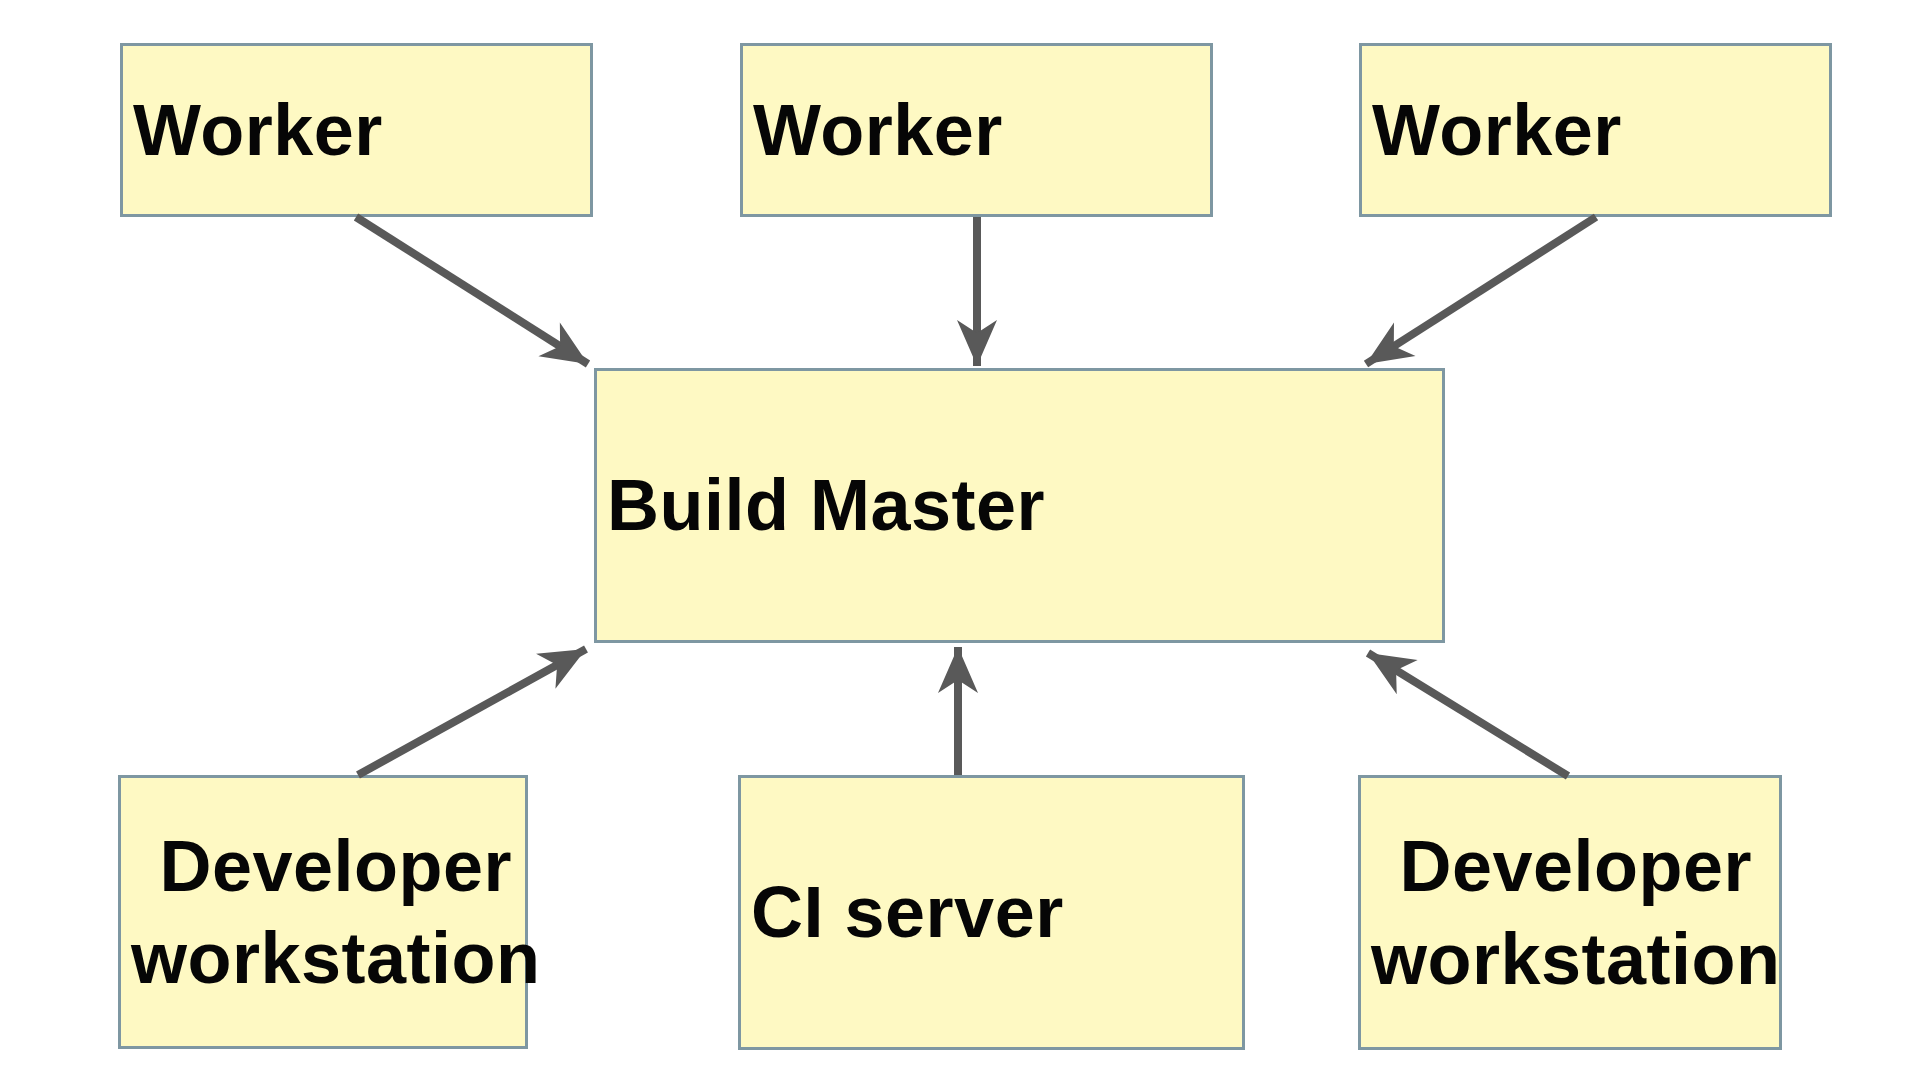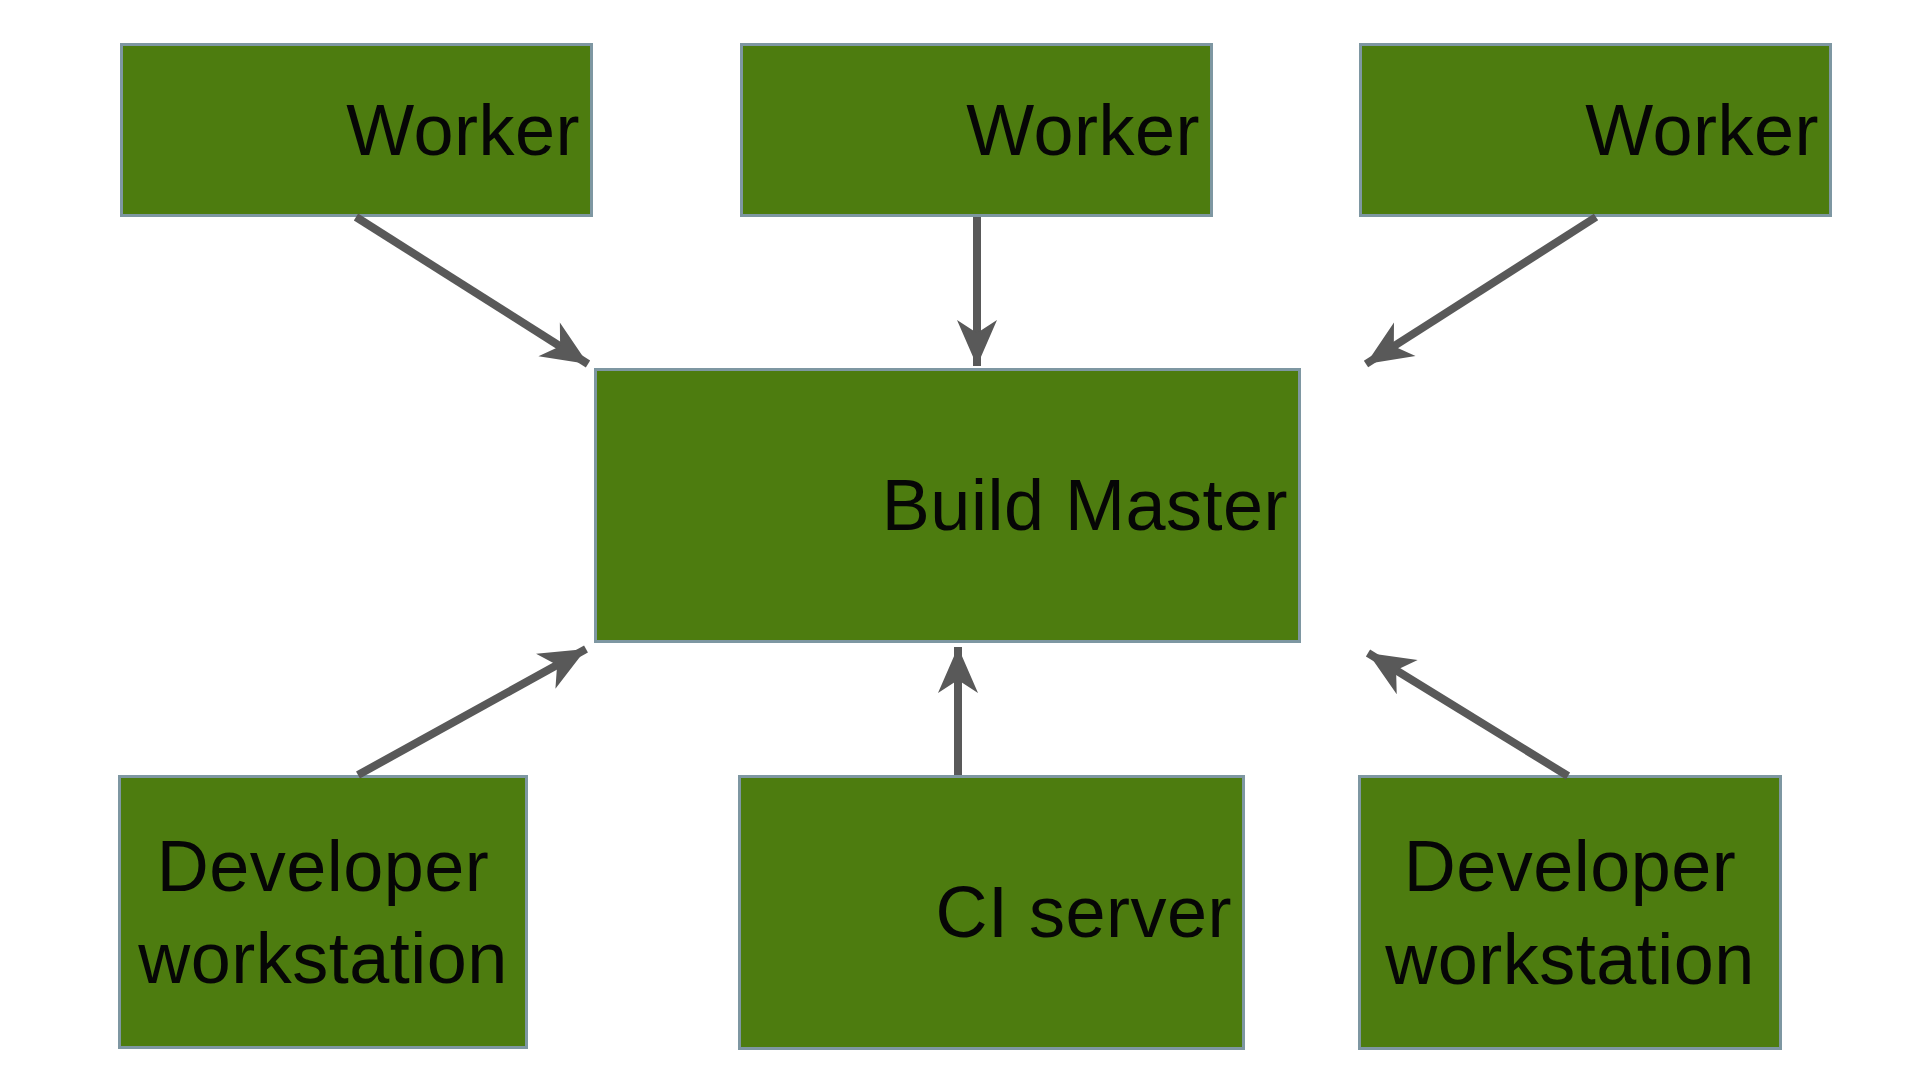--- a/index.html
+++ b/index.html
@@ -7,36 +7,37 @@
     position: relative;
     width: 1910px;
     height: 1090px;
     background: #ffffff;
     overflow: hidden;
     font-family: "Liberation Sans", sans-serif;
   }
   .node {
     position: absolute;
     box-sizing: border-box;
-    background: #4d7c0f;
+    background: #fef9c3;
     border: 3px solid #7e97a2;
     display: flex;
     align-items: center;
-    justify-content: flex-end;
+    justify-content: flex-start;
     text-align: center;
     color: #060606;
     font-size: 72px;
     line-height: 1.28;
     letter-spacing: 0.5px;
+    font-weight: bold;
   }
   .node .label { padding: 0 10px; }
   #node-worker-left   { left: 120px;  top: 43px;  width: 473px; height: 174px; }
   #node-worker-center { left: 740px;  top: 43px;  width: 473px; height: 174px; }
   #node-worker-right  { left: 1359px; top: 43px;  width: 473px; height: 174px; }
-  #node-build-master  { left: 594px;  top: 368px; width: 707px; height: 275px; }
+  #node-build-master  { left: 594px;  top: 368px; width: 851px; height: 275px; }
   #node-dev-left      { left: 118px;  top: 775px; width: 410px; height: 274px; }
   #node-ci-server     { left: 738px;  top: 775px; width: 507px; height: 275px; }
   #node-dev-right     { left: 1358px; top: 775px; width: 424px; height: 275px; }
   .edges-layer {
     position: absolute;
     left: 0; top: 0;
     width: 1910px;
     height: 1090px;
     pointer-events: none;
   }

